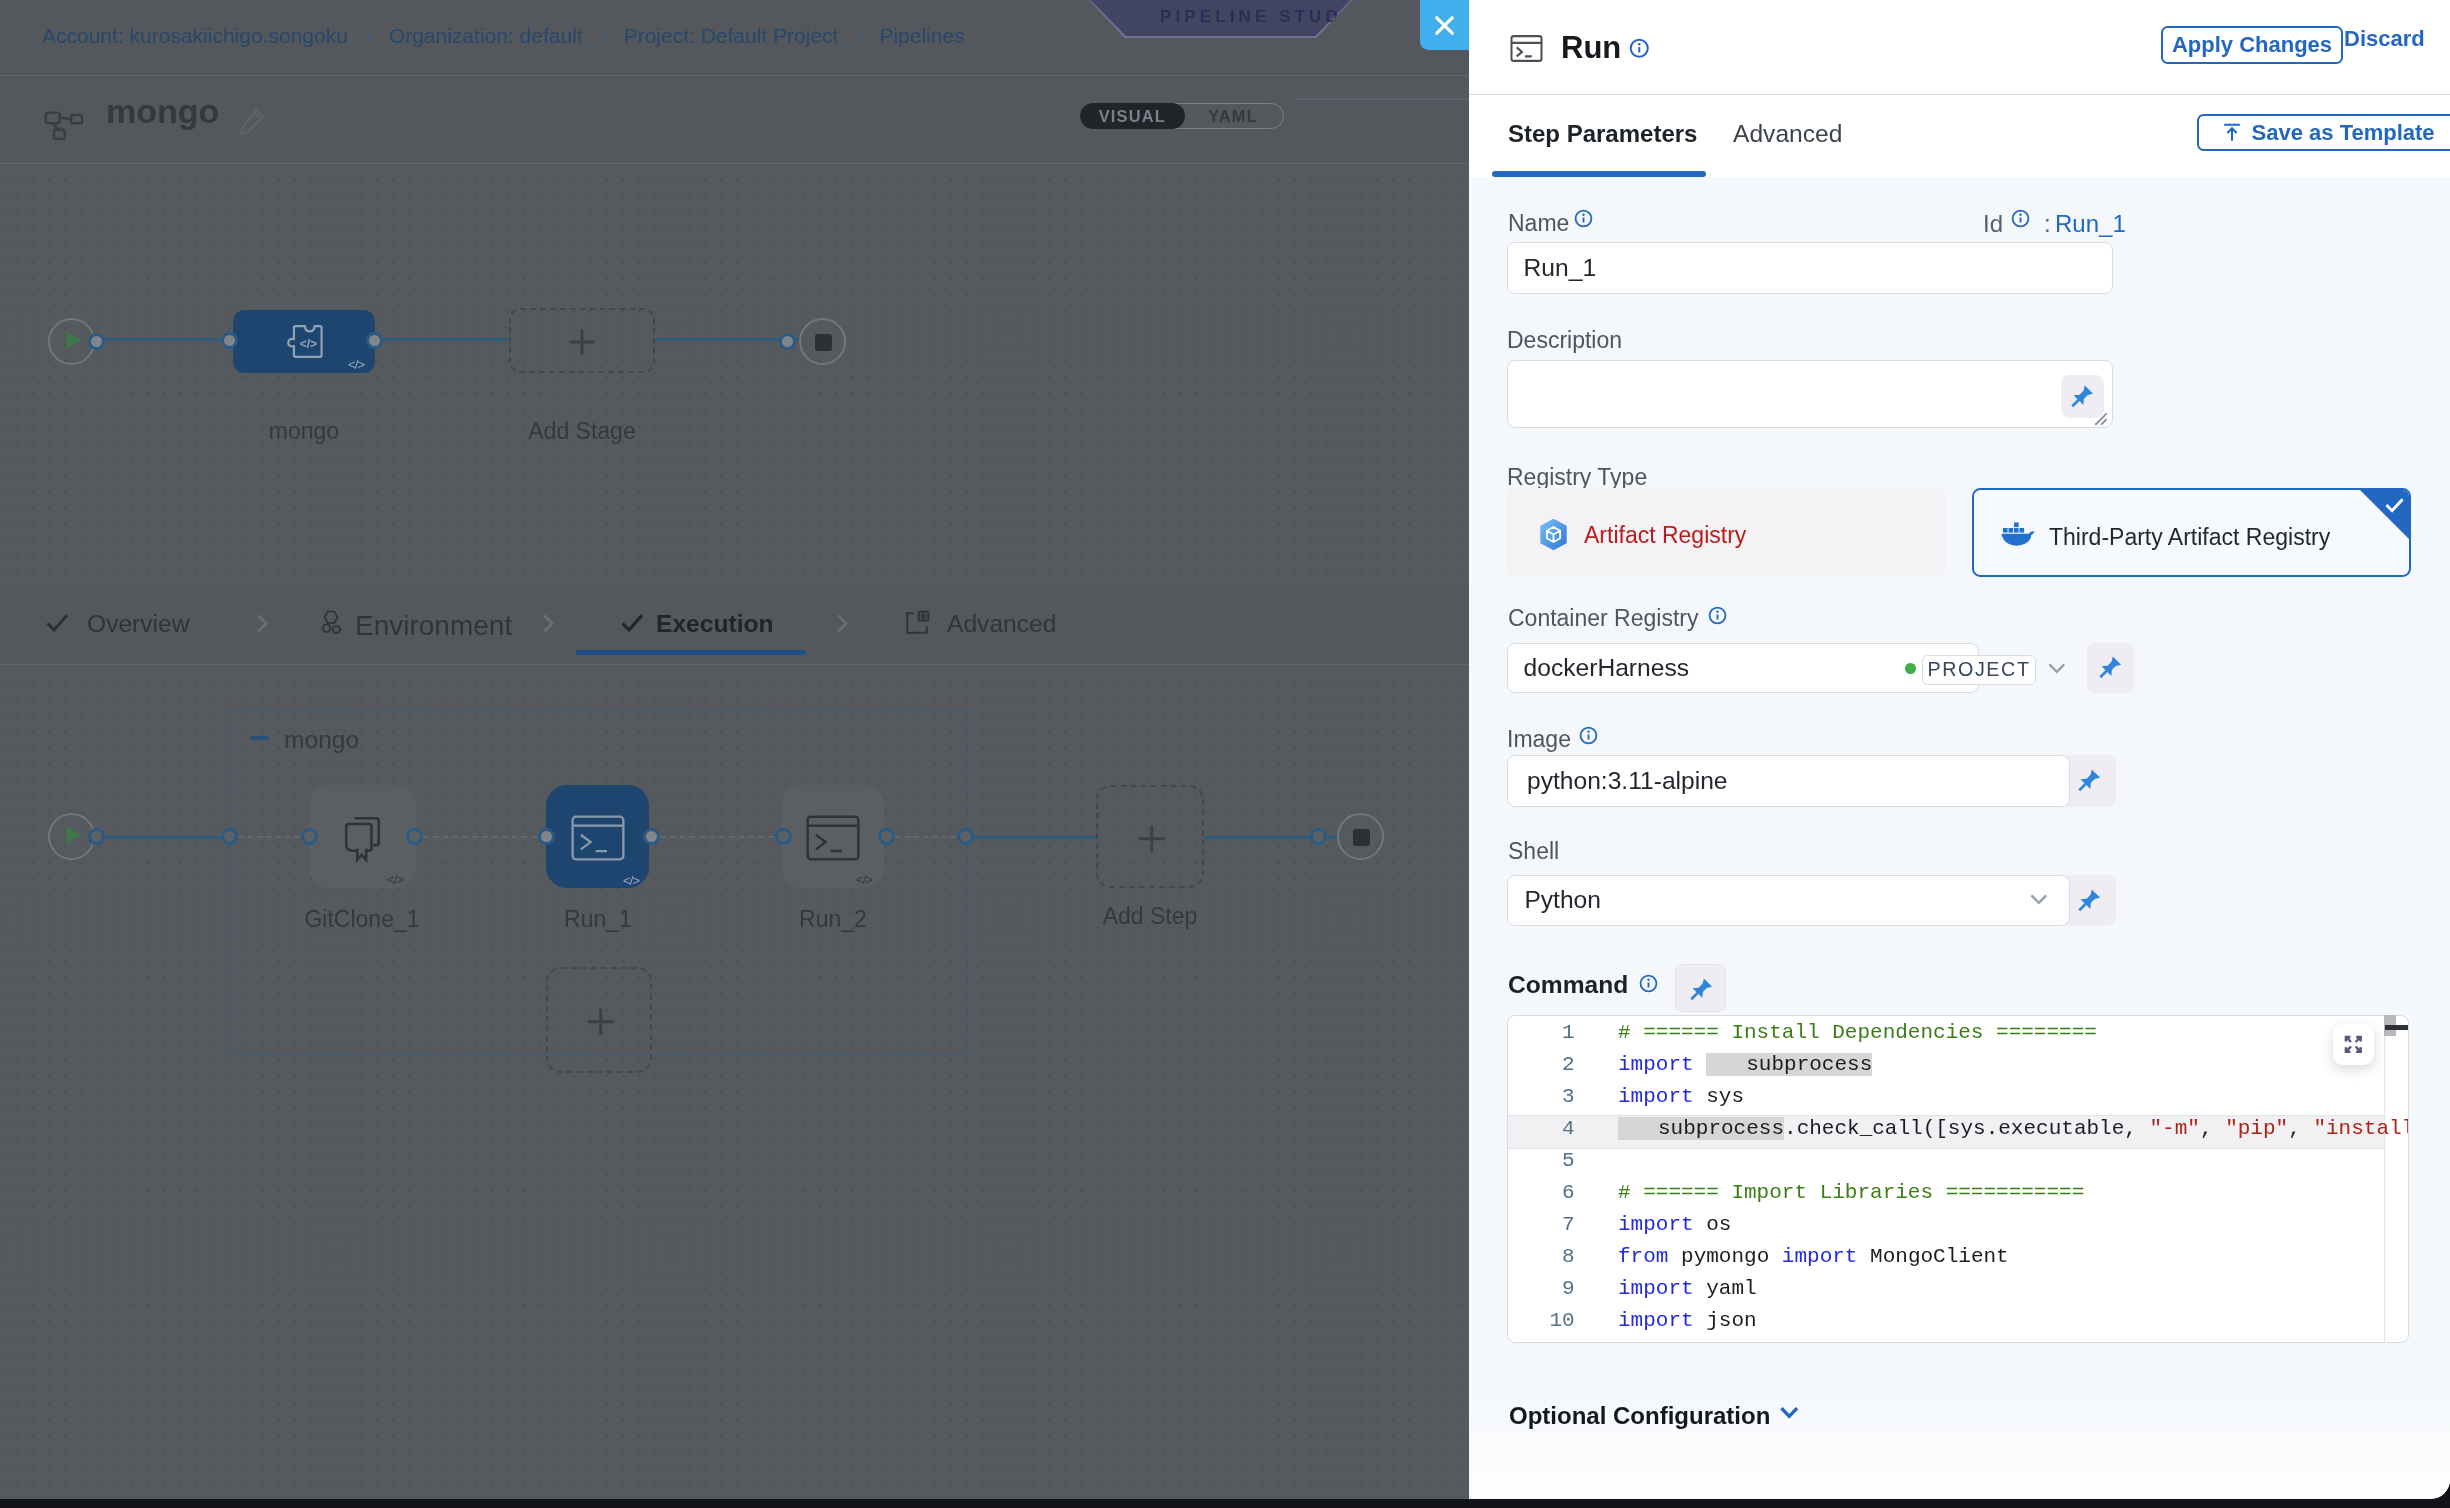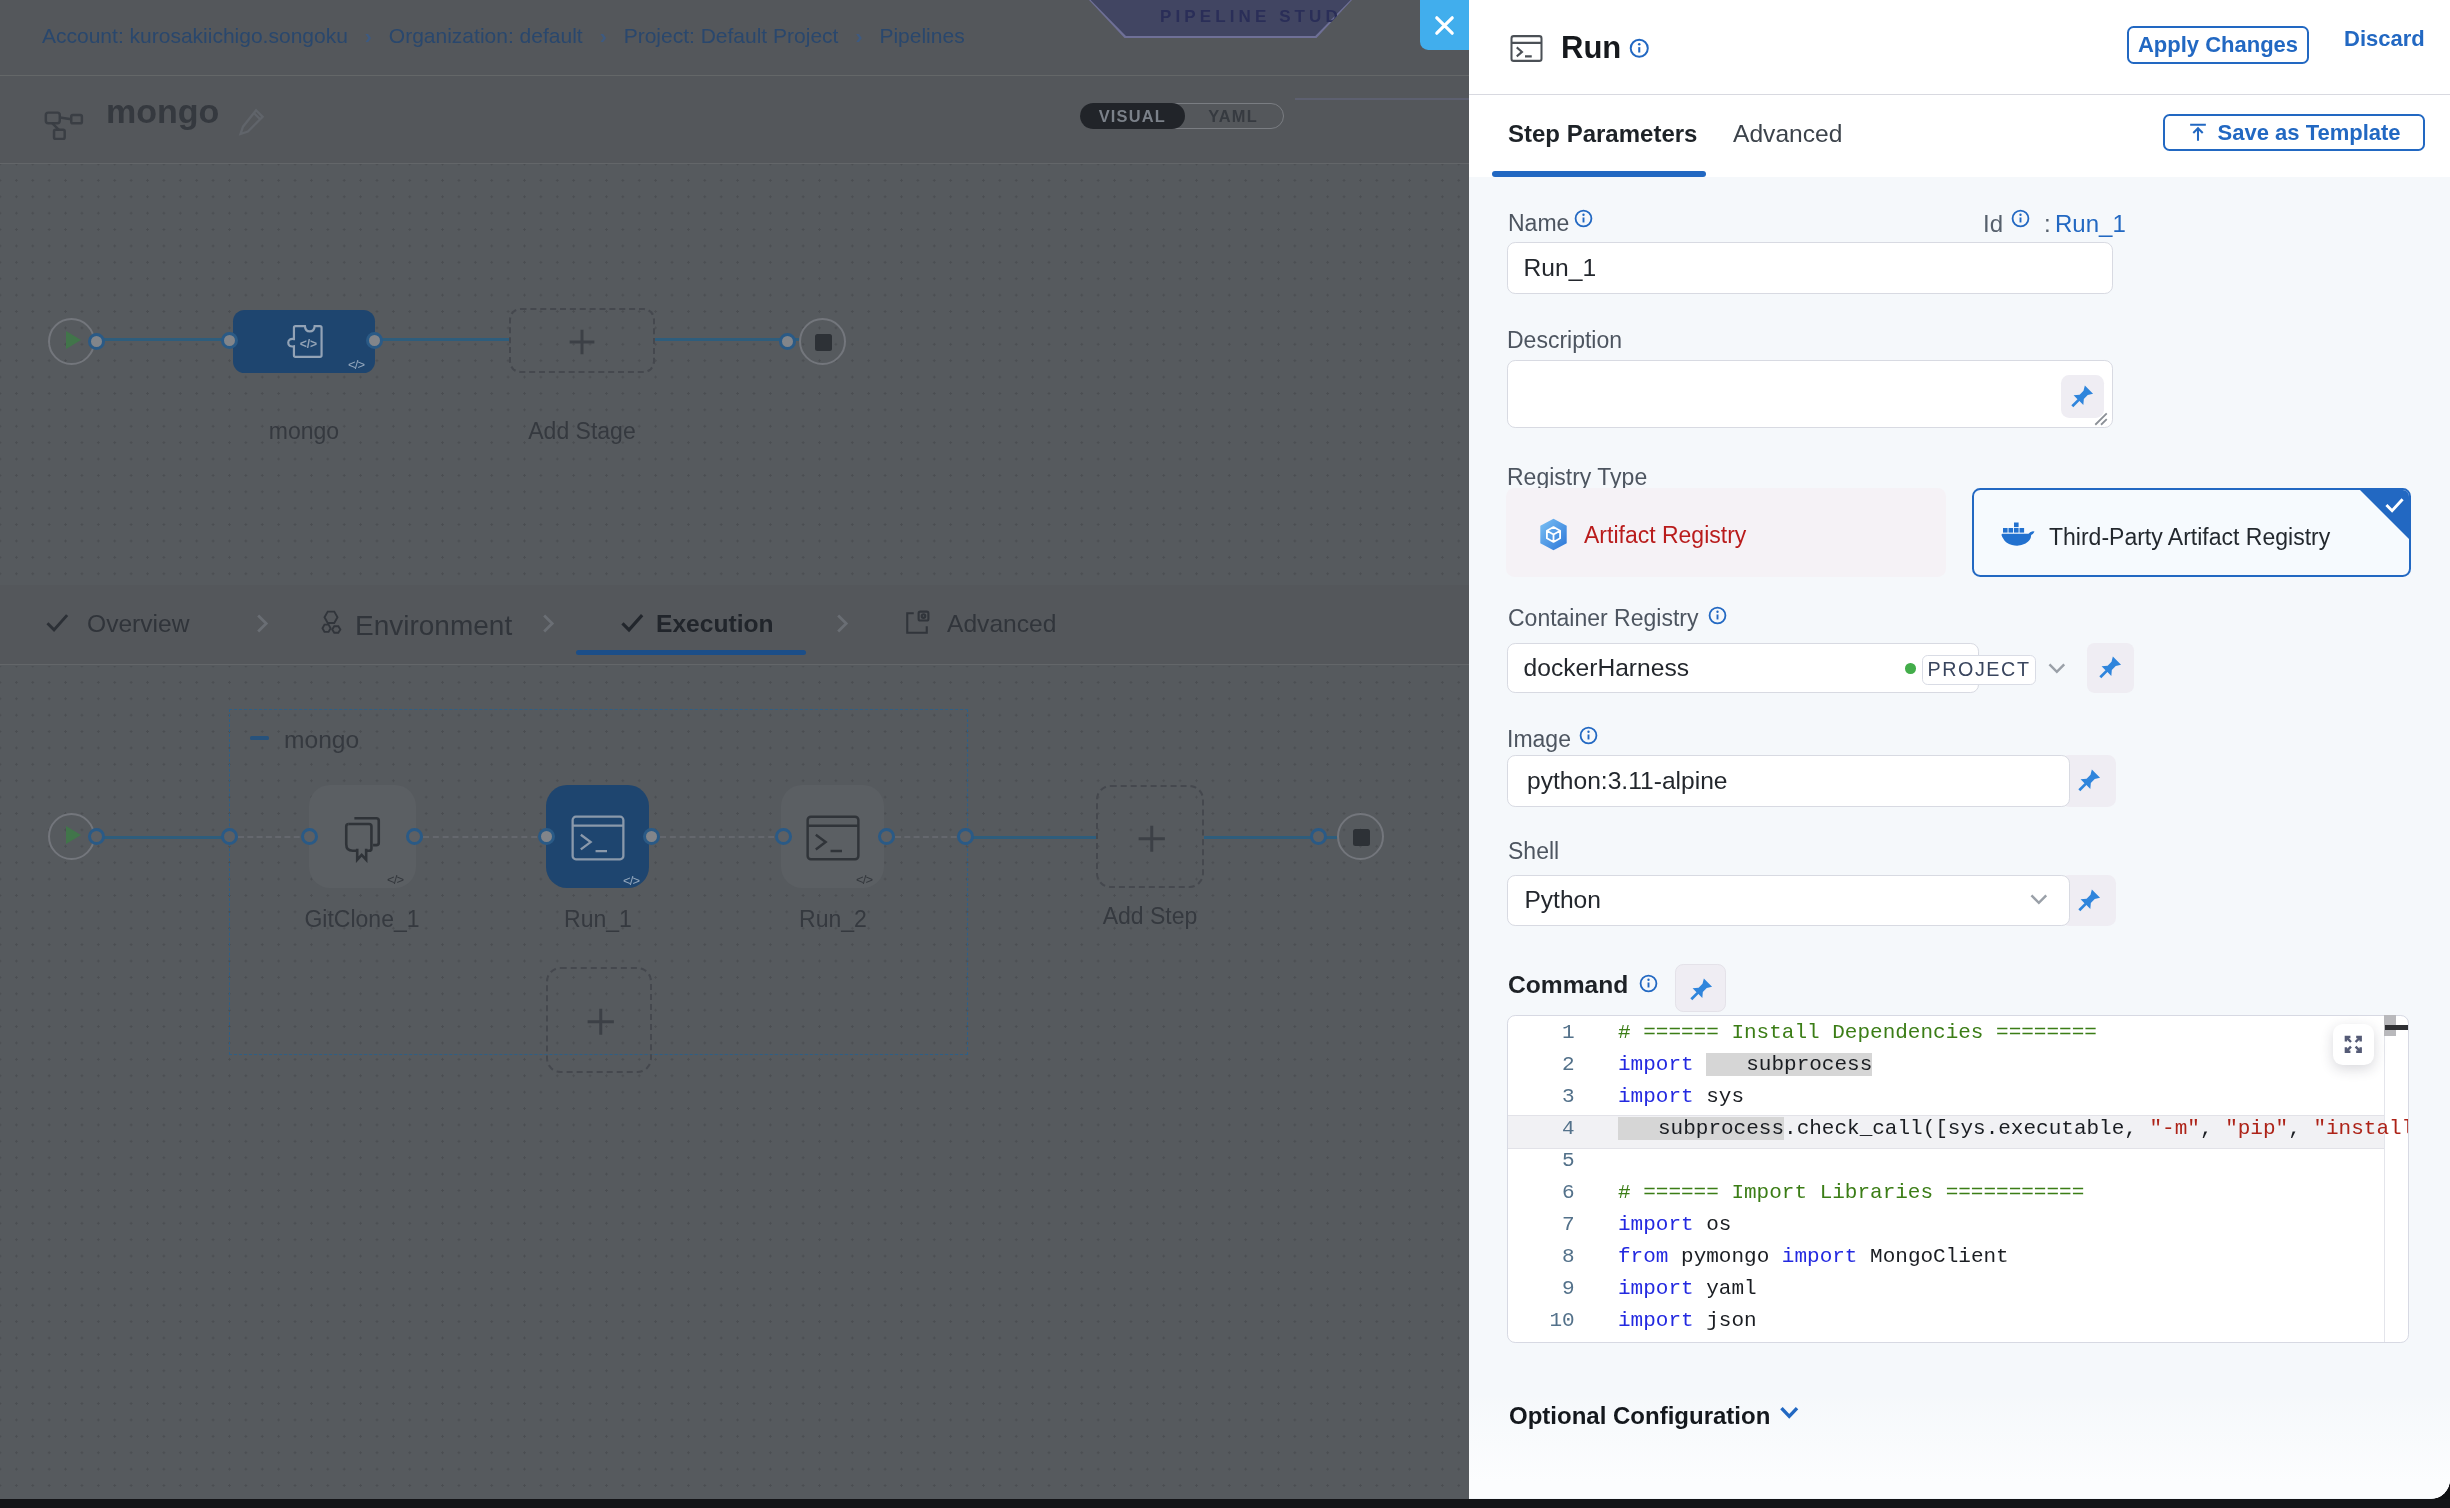--- a/index.html
+++ b/index.html
@@ -25,21 +25,21 @@
 .nodelabel { position:absolute; font-size:23px; color:#35393f; text-align:center; white-space:nowrap; }
 .dashbox { position:absolute; border:2.9px dashed #45484e; border-radius:14.7px; }
 .codetag { position:absolute; font-size:13px; letter-spacing:-0.8px; }
 
 #drawer { position:absolute; left:1469px; top:0; width:981px; height:1499px; background:#fff; border-radius:0 0 19.7px 0; overflow:hidden; }
 #dbody { position:absolute; left:0; top:177px; width:100%; height:1322px; background:#f5f8fb; }
 .lbl { position:absolute; font-size:23px; color:#4d5560; }
 .inp { position:absolute; background:#fff; border:1.2px solid #d8dae2; border-radius:8.2px; font-size:24.6px; color:#23272d; }
 .pinbox { position:absolute; background:#efedf3; border-radius:8.2px; }
 .blue { color:#2268c2; }
-.btn { position:absolute; border:2px solid #2268c2; border-radius:6.6px; color:#2268c2; font-weight:bold; background:#fff; text-align:center; }
+.btn { position:absolute; border:2px solid #2268c2; border-radius:6.6px; color:#2268c2; font-weight:bold; background:#fff; text-align:center;margin-left:34px; }
 #bottombar { position:absolute; left:0; top:1499px; width:2450px; height:9.8px; background:#131417; }
 #gut, #code { position:absolute; top:0.8px; font-family:"Liberation Mono", monospace; font-size:21px; line-height:32px; color:#1a1d22; white-space:pre; }
 #gut { left:10.6px; width:56px; text-align:right; color:#53718a; }
 #code { left:110px; }
 .cc { color:#3b7d16; } .ck { color:#2329e0; } .cs { color:#ad2318; }
 .hl { background:#d6d6d6;padding-left:40px; }
 #closebtn { position:absolute; left:1420px; top:0; width:49px; height:50px; background:#41aeed; border-radius:0 0 0 8.2px; }
 </style>
 </head>
 <body>

